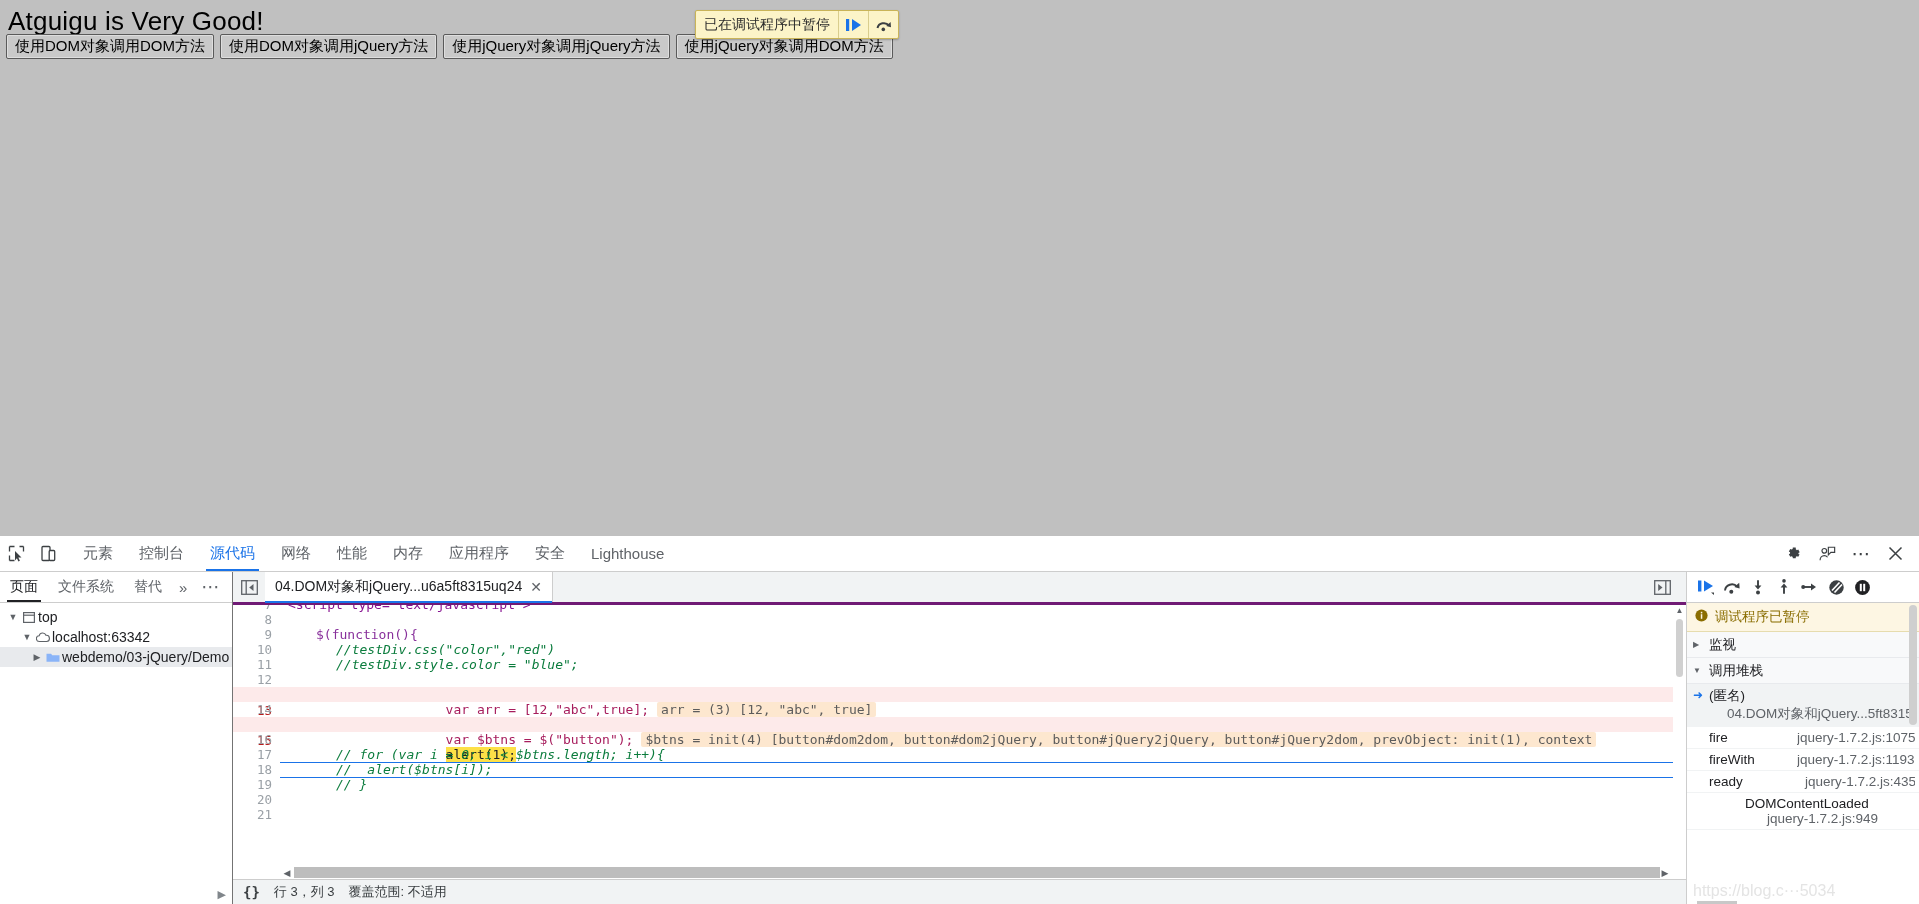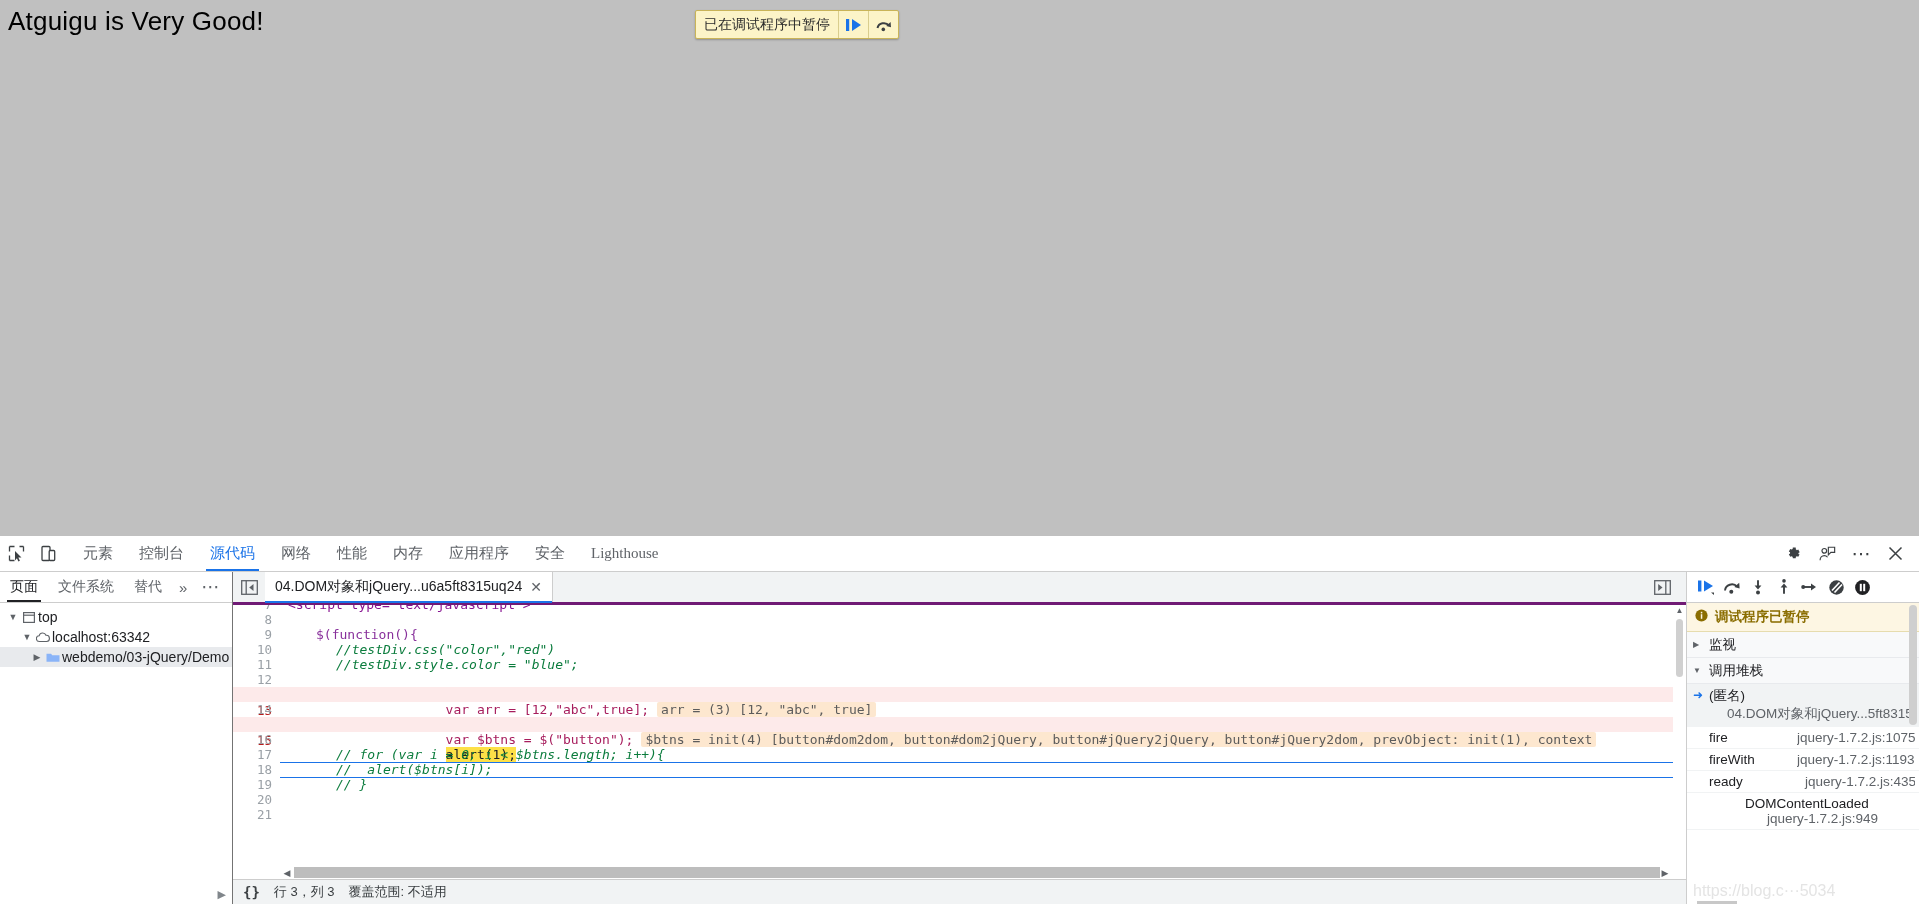--- a/index.html
+++ b/index.html
@@ -60,21 +60,20 @@
   #devtools{
     position:absolute;left:0;top:536px;width:1919px;height:368px;
     background:#fff;
     font-family:"Liberation Sans","DejaVu Sans",sans-serif;
     display:flex;flex-direction:column;
   }
   #dt-tabbar{
     height:35px;display:flex;align-items:center;
     border-bottom:1px solid #cdcdcd;background:#fff;
     flex:0 0 auto;
-    font-family:Liberation Serif, serif;
   }
   .dt-iconbtn{
     width:32px;height:33px;display:flex;align-items:center;justify-content:center;
     cursor:pointer;
   }
   #dt-tabs{display:flex;align-items:stretch;height:35px;margin-left:6px;}
   .dt-tab{
     display:flex;align-items:center;padding:0 13px;
     font-size:15px;color:#5f6368;cursor:pointer;position:relative;
     white-space:nowrap;
@@ -173,21 +172,21 @@
   
   #dbg-pane{width:232px;flex:0 0 232px;display:flex;flex-direction:column;background:#fff;min-width:0;}
   #dbg-toolbar{
     height:30px;flex:0 0 30px;display:flex;align-items:center;gap:0;
     border-bottom:1px solid #cdcdcd;padding-left:6px;background:#fff;
   }
   .dbg-btn{width:26px;height:26px;display:flex;align-items:center;justify-content:center;cursor:pointer;}
   #dbg-warn{
     background:#fdf6e3;border-bottom:1px solid #e6dcae;
     display:flex;align-items:center;gap:7px;padding:5px 8px;
-    font-size:13.5px;color:#8a6d00;font-weight:bold;
+    font-size:13.5px;color:#8a6d00;font-weight:normal;
   }
   .dbg-sec-hdr{
     display:flex;align-items:center;gap:6px;height:25px;padding-left:6px;
     font-size:13.5px;color:#202124;background:#f8f9fa;border-bottom:1px solid #e8eaed;cursor:pointer;
   }
   .caret{font-size:8px;color:#5f6368;width:10px;}
   #callstack-list{font-size:13.5px;color:#202124;}
   .cs-row{
     display:flex;align-items:flex-start;padding:3px 4px 3px 6px;border-bottom:1px solid #f1f3f4;cursor:pointer;
   }
@@ -205,20 +204,26 @@
     position:absolute;left:6px;bottom:4px;font-size:16px;color:#e4e4e4;white-space:nowrap;
     font-family:"Liberation Sans","DejaVu Sans",sans-serif;
   }
   #dbg-bottom-bar{position:absolute;left:10px;bottom:0;width:40px;height:3px;background:#c8c8c8;}
 </style>
 </head>
 <body>
 
 <div id="page-area">
   <h1 id="page-heading">Atguigu is Very Good!</h1>
+  <div id="page-buttons">
+    <button class="page-btn">使用DOM对象调用DOM方法</button>
+    <button class="page-btn">使用DOM对象调用jQuery方法</button>
+    <button class="page-btn">使用jQuery对象调用jQuery方法</button>
+    <button class="page-btn">使用jQuery对象调用DOM方法</button>
+  </div>
 
   <div id="pause-banner">
     <div id="pause-banner-text">已在调试程序中暂停</div>
     <div class="pause-banner-btn">
       <svg width="17" height="14" viewBox="0 0 17 14">
           <rect x="1" y="1" width="3.2" height="12" fill="#1a73e8"></rect>
           <path d="M7 1 L16 7 L7 13 Z" fill="#1a73e8"></path>
         </svg>
     </div>
     <div class="pause-banner-btn">

